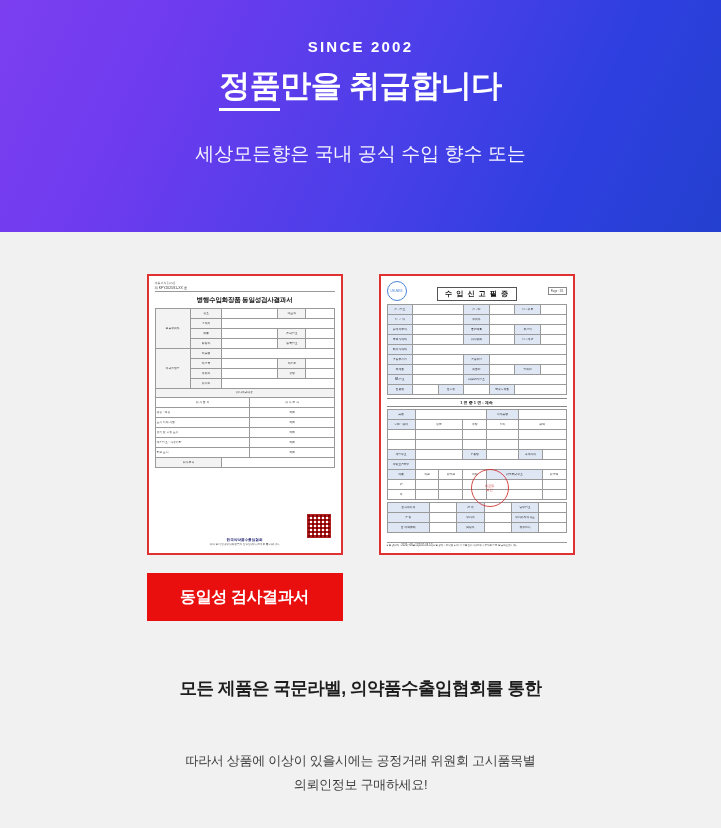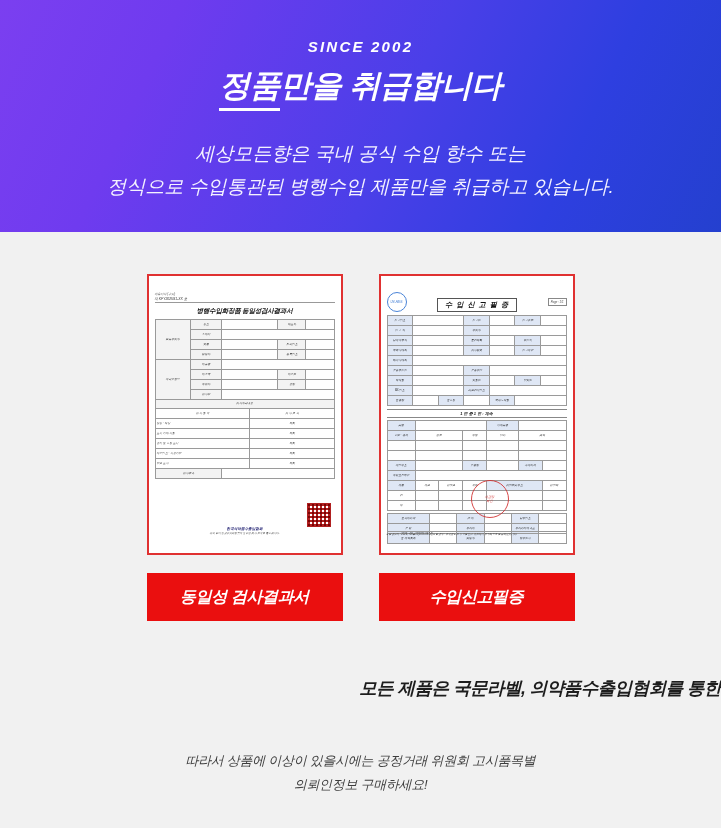--- a/index.html
+++ b/index.html
@@ -12,21 +12,20 @@
     font-family: "Liberation Sans", sans-serif;
     background: #f2f2f2;
     overflow: hidden;
   }
 
   .page {
     position: relative;
     width: 721px;
     height: 828px;
     background: #f1f1f1;
-    font-style: italic;
   }
 
   
   .hero {
     position: relative;
     width: 721px;
     height: 232px;
     background: linear-gradient(115deg, #7b3ff0 0%, #6f3bef 22%, #4a3fe8 55%, #2e3fe0 78%, #2440cf 100%);
     color: #ffffff;
     text-align: center;
@@ -80,21 +79,21 @@
     align-items: center;
   }
 
   
   .cert {
     width: 196px;
     height: 281px;
     background: #ffffff;
     border: 2px solid #e03131;
     box-sizing: border-box;
-    padding: 16px 6px;
+    padding: 5px 6px;
     position: relative;
     overflow: hidden;
   }
   .cert-inner {
     width: 100%;
     height: 100%;
     position: relative;
   }
   .cert .hdr-small {
     font-size: 3px;
@@ -210,21 +209,20 @@
     margin-top: 52px;
     text-align: center;
     color: #222222;
   }
   .body-strong {
     font-size: 17.5px;
     font-weight: bold;
     line-height: 1.82;
     letter-spacing: -0.5px;
     color: #1d1d1d;
-    text-align: right;
   }
   .body-small {
     margin-top: 44px;
     font-size: 13px;
     line-height: 1.85;
     color: #3d3d3d;
     letter-spacing: -0.3px;
   }
   .body-strong div, .body-small div { white-space: nowrap; }
 </style>
@@ -233,21 +231,20 @@
 
 <div class="page">
 
   <div class="hero">
     <div class="hero-since">SINCE 2002</div>
     <div class="hero-title">
       <span class="hl">정품</span><span>만을 취급합니다</span>
     </div>
     <div class="hero-sub">
       <div>세상모든향은 국내 공식 수입 향수 또는</div>
-      <div>정식으로 수입통관된 병행수입 제품만을 취급하고 있습니다.</div>
     </div>
   </div>
 
   <div class="content">
 
     <div class="docs-row">
 
       <div class="doc-col">
         <div class="cert">
           <div class="cert-inner">
@@ -523,21 +520,20 @@
                     <td></td>
                     <td class="lbl blue-head">접수일시</td>
                     <td></td>
                   </tr>
             </tbody>
               </table>
 
             <div style="position:absolute;left:0;right:0;bottom:1px;font-size:2.6px;color:#333;line-height:1.3;border-top:0.4px solid #999;padding-top:1px;">● 발행일자 : 2026년08월11(2015.08.14)   ● 발행자 : 관세청  ● 본 신고필증은 세관에서 전자적으로 발급되었습니다.</div>
           </div>
         </div>
-        <div class="doc-label">수입신고필증</div>
       </div>
 
     </div>
 
     <div class="body-text">
       <div class="body-strong">
         <div>모든 제품은 국문라벨, 의약품수출입협회를 통한</div>
       </div>
       <div class="body-small">
         <div>따라서 상품에 이상이 있을시에는 공정거래 위원회 고시품목별</div>

